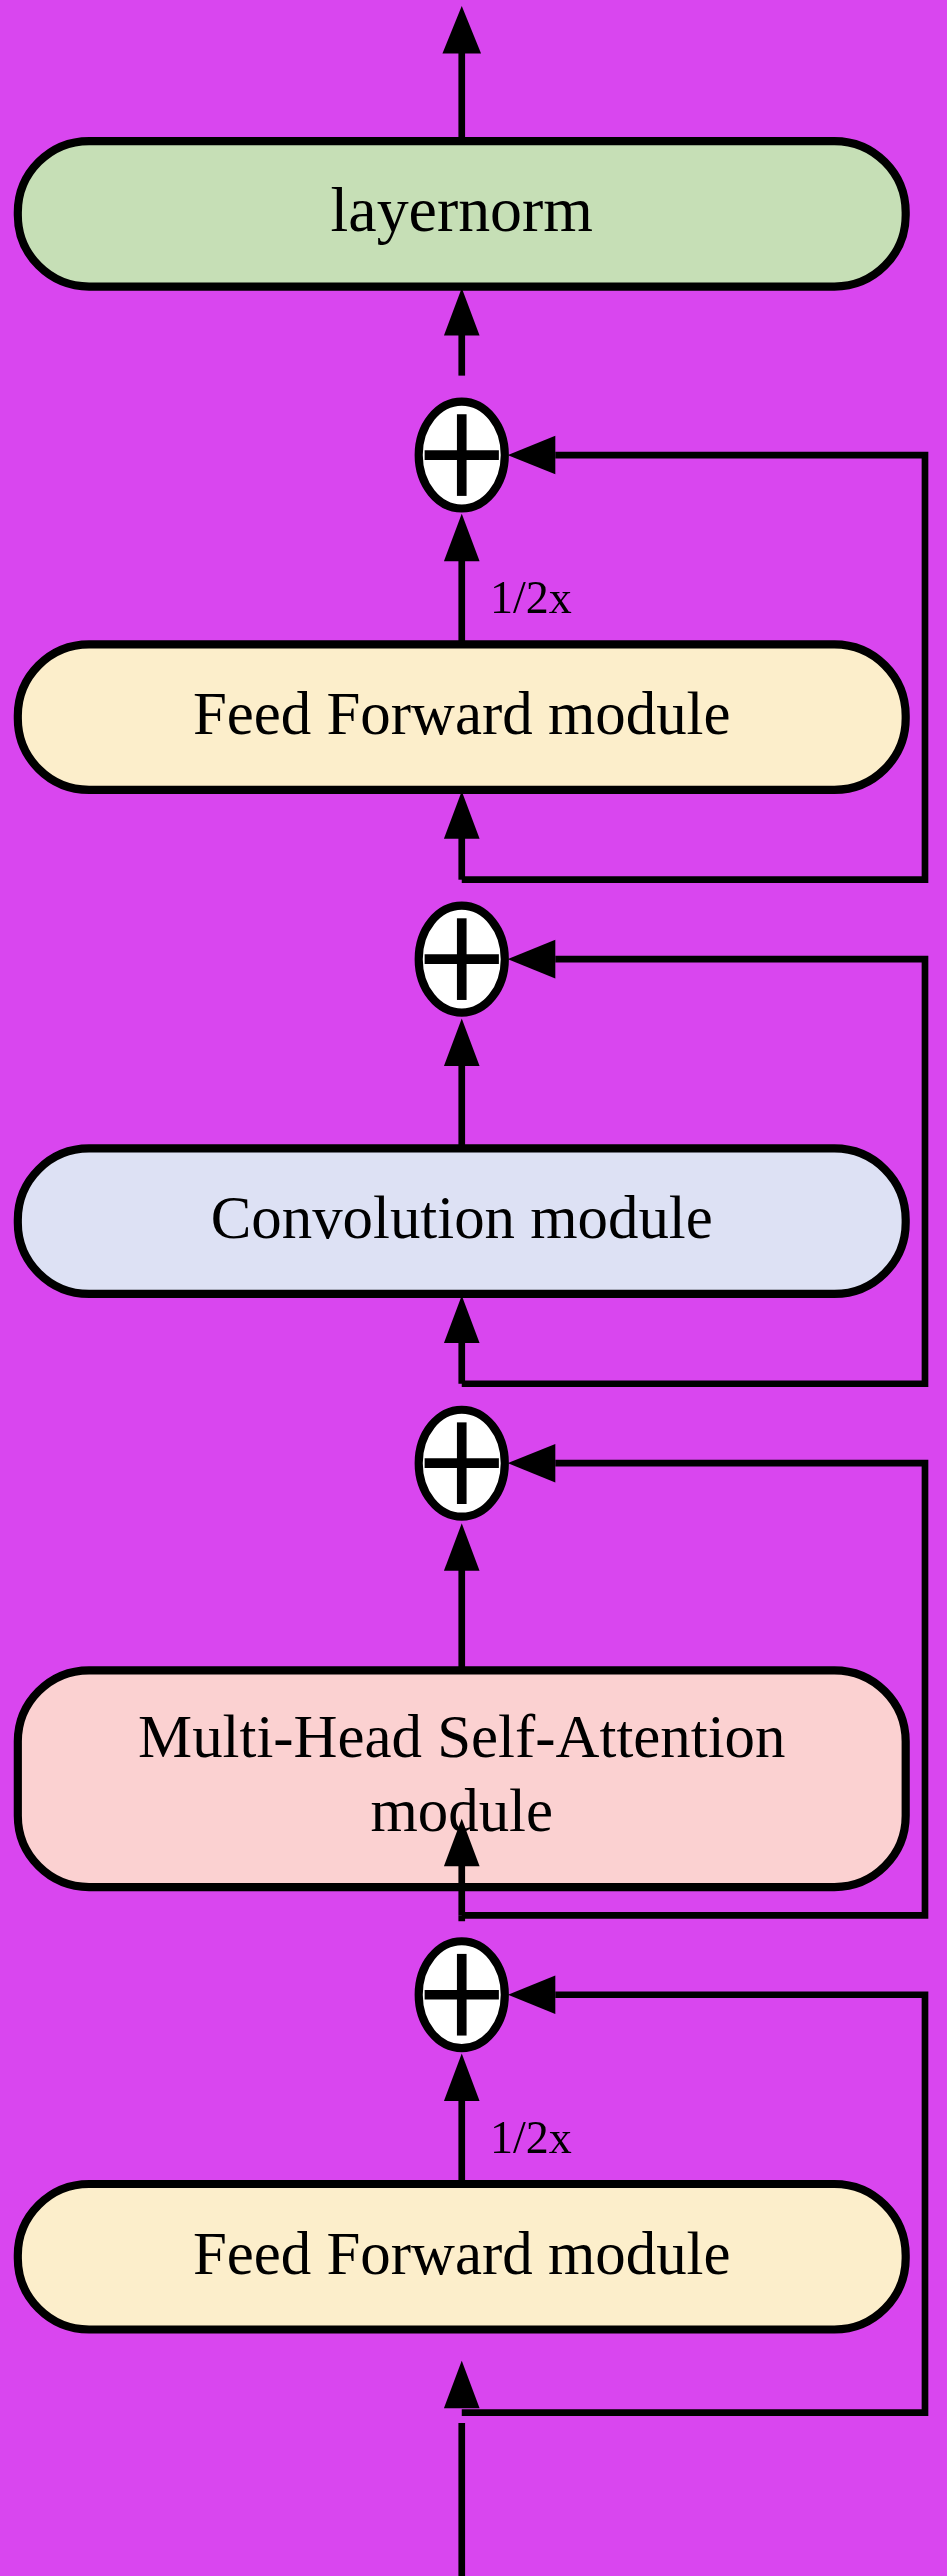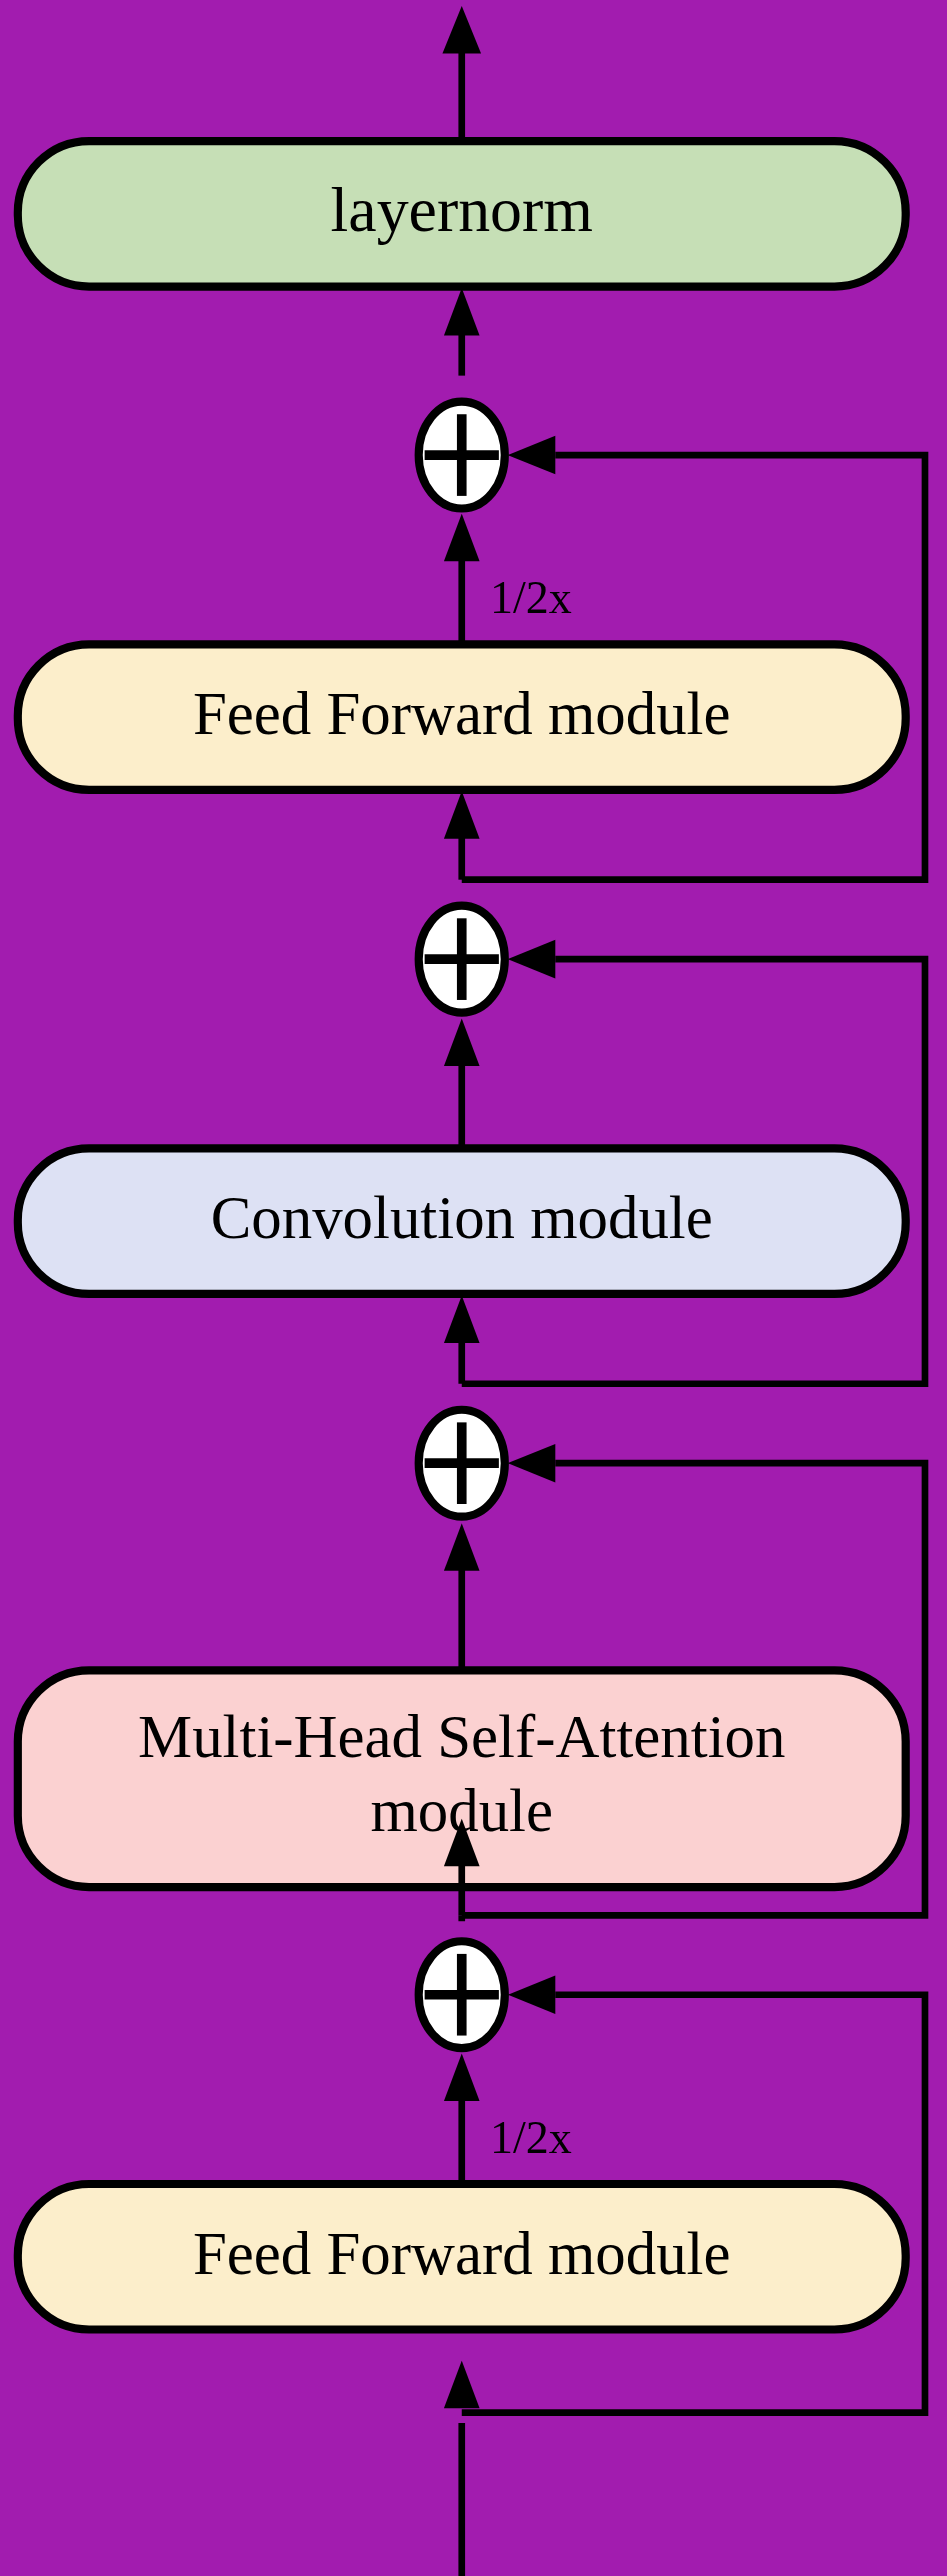--- a/index.html
+++ b/index.html
@@ -11,21 +11,21 @@
   body {
     width: 948px;
     height: 2576px;
     font-family: "Liberation Serif", "DejaVu Serif", serif;
     overflow: hidden;
   }
   #diagram-root {
     position: relative;
     width: 948px;
     height: 2576px;
-    background: #a21caf;
+    background: #d946ef;
   }
   svg#flow {
     display: block;
     width: 948px;
     height: 2576px;
   }
   .box-label {
     font-family: "Liberation Serif", "DejaVu Serif", serif;
     fill: #000000;
     text-anchor: middle;

